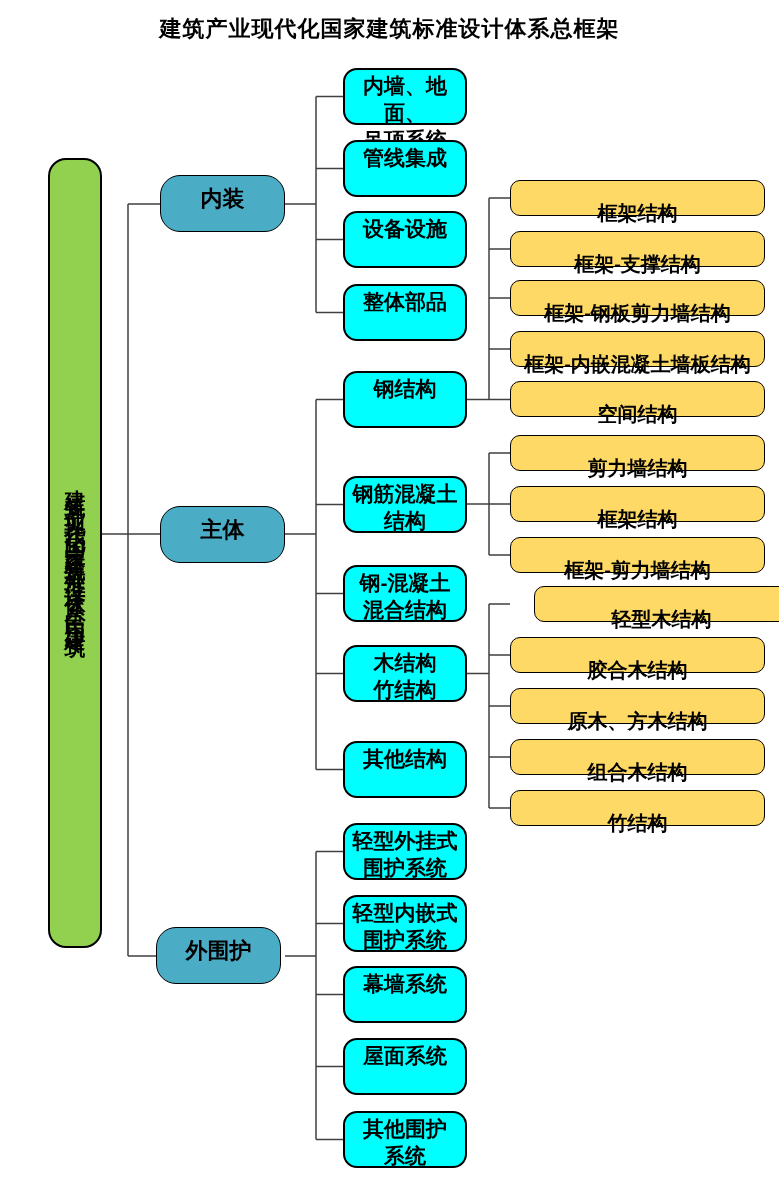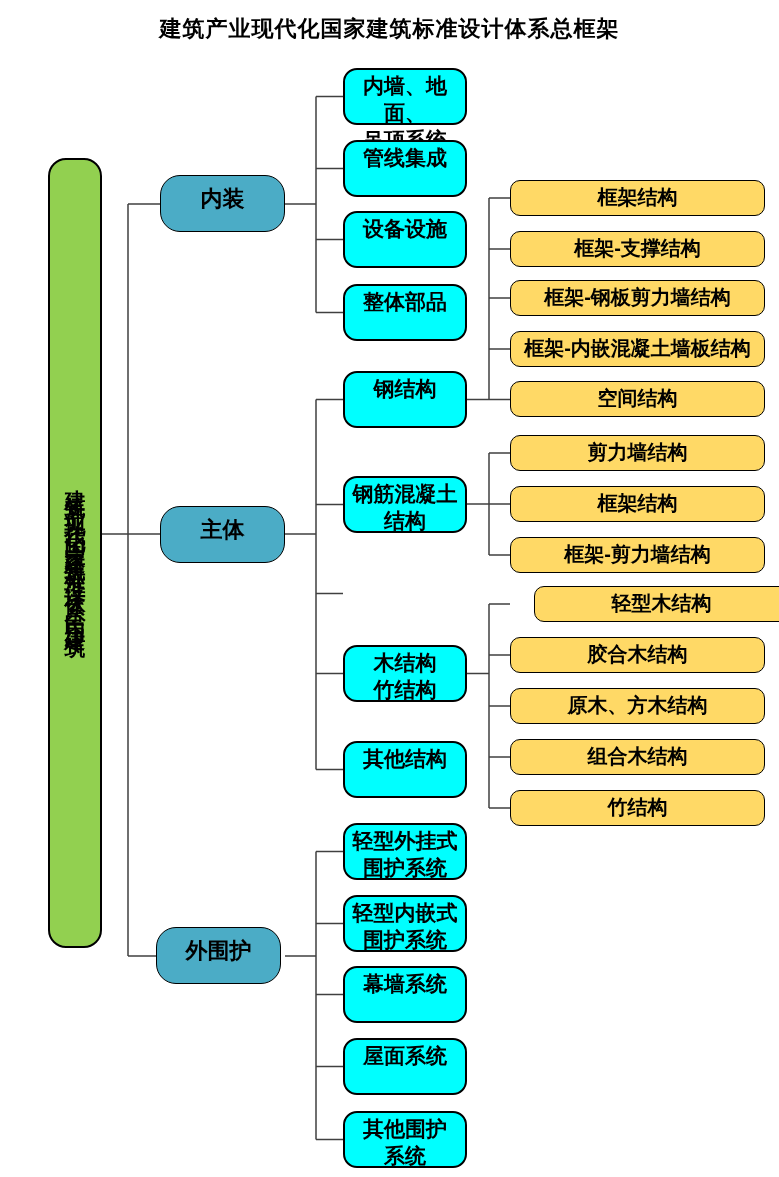--- a/index.html
+++ b/index.html
@@ -9,21 +9,21 @@
          font-family:"Liberation Serif",serif;font-weight:bold;font-size:22px;
          letter-spacing:1px;color:#000;}
   svg.wires{position:absolute;left:0;top:0;pointer-events:none;}
   .node{position:absolute;box-sizing:border-box;text-align:center;font-weight:bold;
         white-space:pre-line;color:#000;}
   .l1{width:125px;height:57px;background:#4BACC6;border:1.5px solid #000;border-radius:20px;
       font-size:22px;line-height:28px;padding-top:9px;}
   .l2{width:124px;height:57px;background:#00FFFF;border:2px solid #000;border-radius:14px;
       font-size:21px;line-height:27px;padding-top:2px;}
   .l3{width:255px;height:36px;background:#FFD966;border:1.5px solid #000;border-radius:10px;
-      font-size:20px;line-height:33px;padding-top:0;}
+      font-size:20px;line-height:33px;padding-top:16px;}
   .root-box{position:absolute;left:48px;top:158px;width:54px;height:790px;box-sizing:border-box;
       background:#92D050;border:2px solid #000;border-radius:18px;
       display:flex;align-items:center;justify-content:center;}
   .vtext{writing-mode:vertical-rl;text-orientation:mixed;font-size:21px;font-weight:bold;
       letter-spacing:7px;line-height:50px;color:#000;}
 </style>
 </head>
 <body>
 
 <div class="canvas">
@@ -50,20 +50,22 @@
 
   <div class="node l2" style="left:343px;top:68px">内墙、地面、
 吊顶系统</div>
   <div class="node l2" style="left:343px;top:140px">管线集成</div>
   <div class="node l2" style="left:343px;top:211px">设备设施</div>
   <div class="node l2" style="left:343px;top:284px">整体部品</div>
 
   <div class="node l2" style="left:343px;top:371px">钢结构</div>
   <div class="node l2" style="left:343px;top:476px">钢筋混凝土
 结构</div>
+  <div class="node l2" style="left:343px;top:565px">钢-混凝土
+混合结构</div>
   <div class="node l2" style="left:343px;top:645px">木结构
 竹结构</div>
   <div class="node l2" style="left:343px;top:741px">其他结构</div>
 
   <div class="node l2" style="left:343px;top:823px">轻型外挂式
 围护系统</div>
   <div class="node l2" style="left:343px;top:895px">轻型内嵌式
 围护系统</div>
   <div class="node l2" style="left:343px;top:966px">幕墙系统</div>
   <div class="node l2" style="left:343px;top:1111px">其他围护

